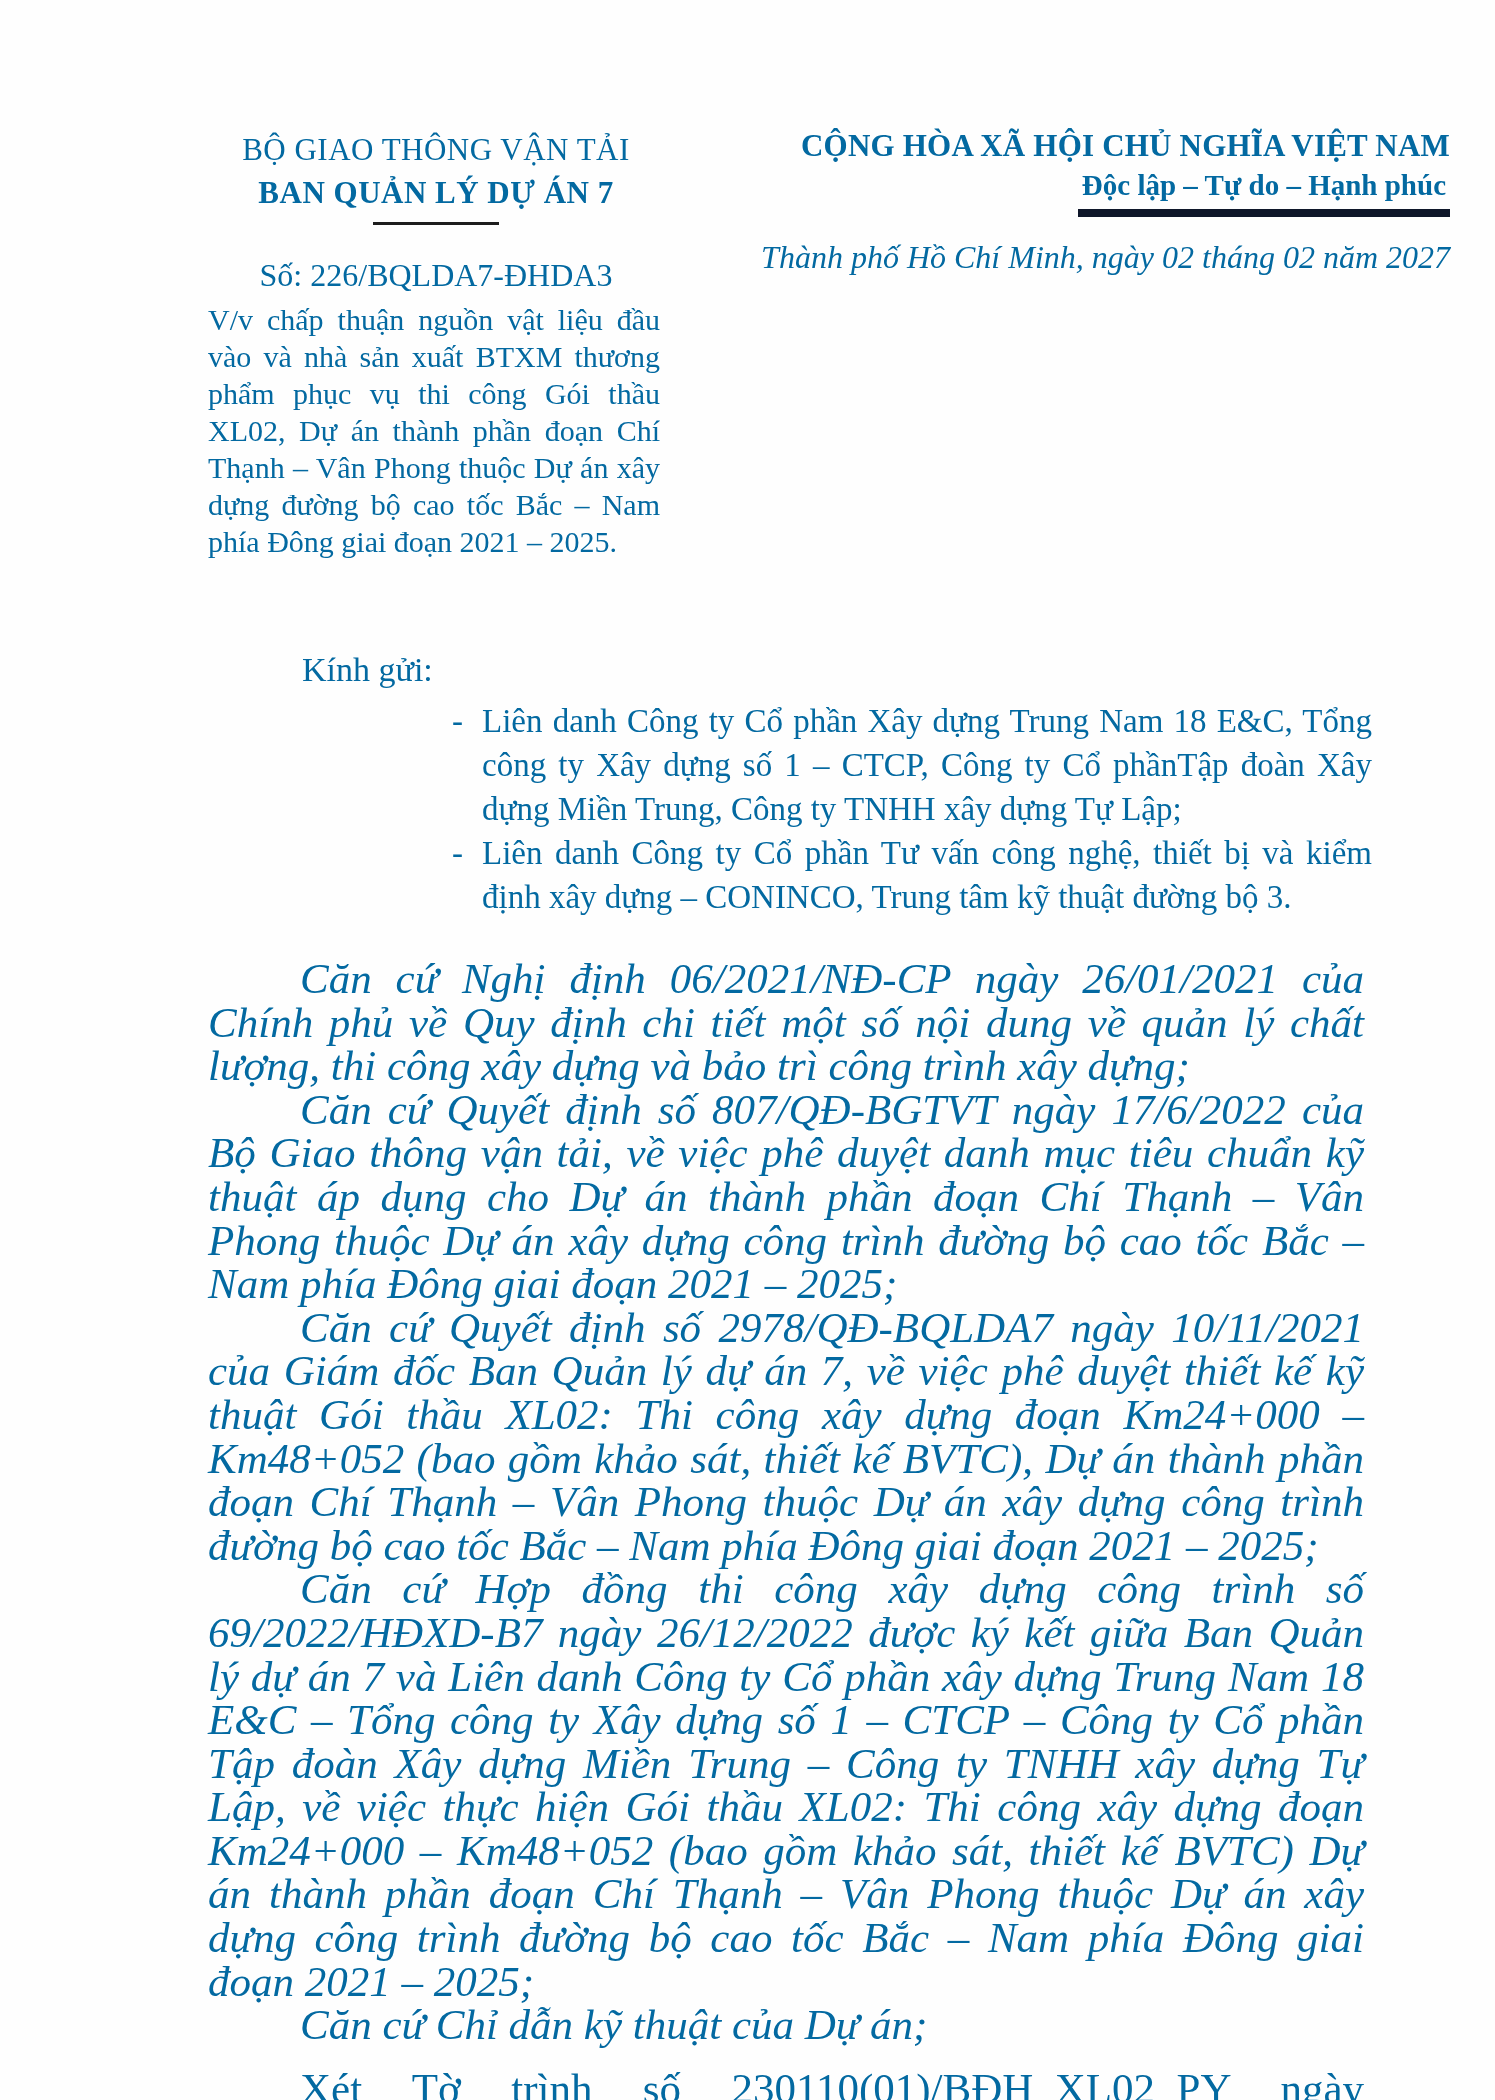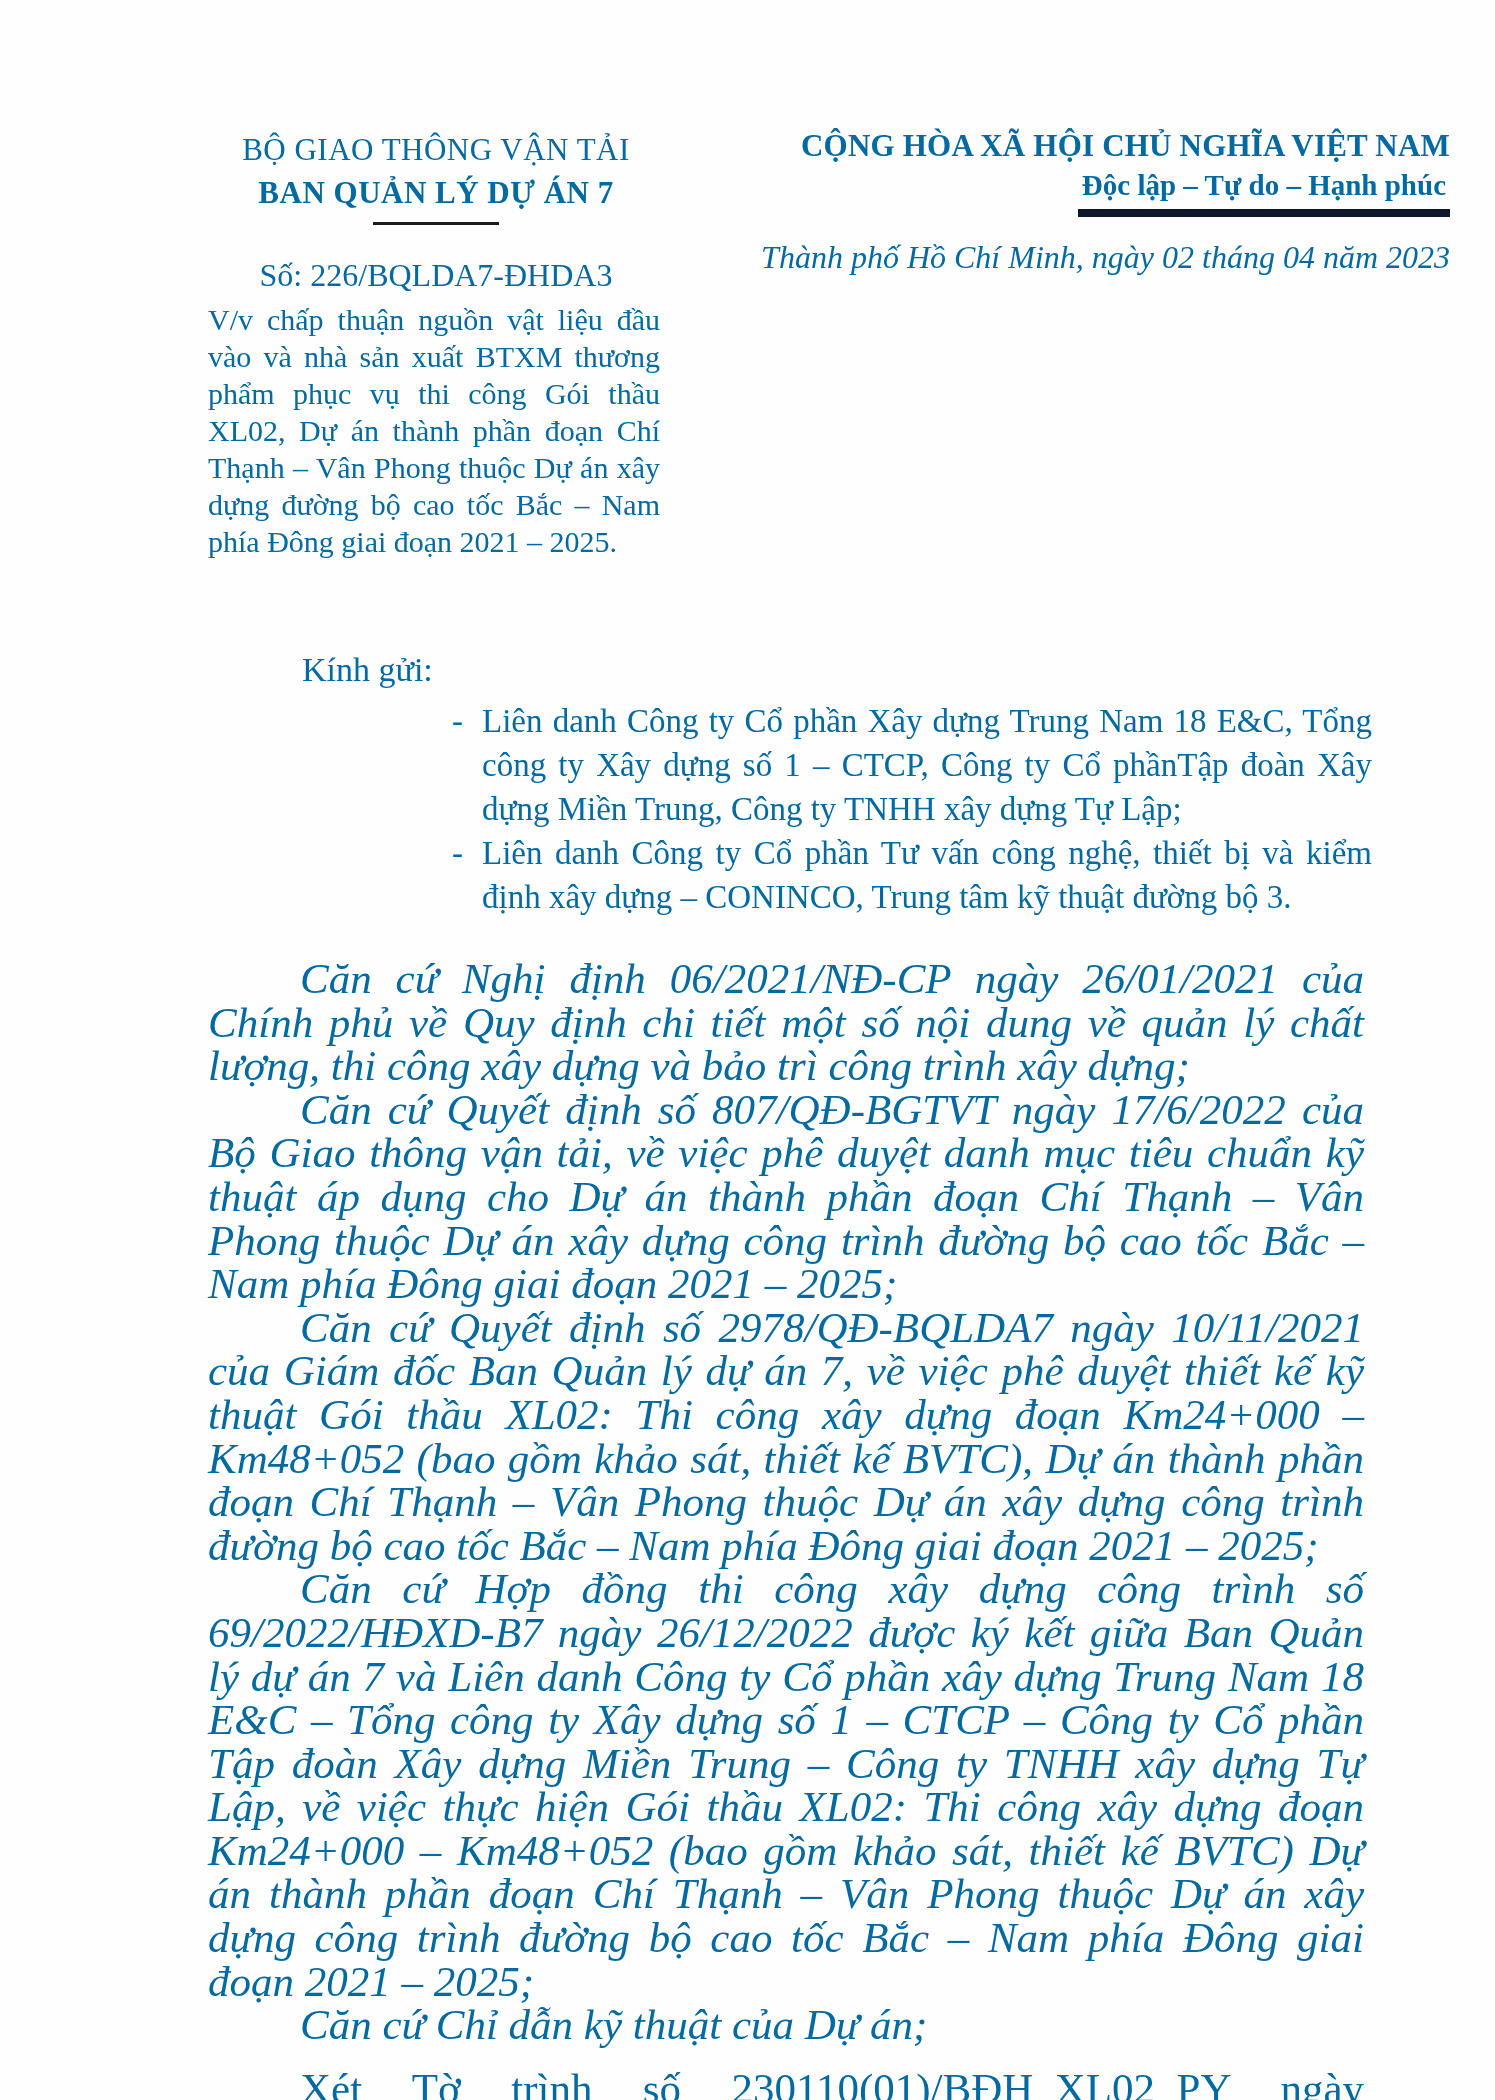--- a/index.html
+++ b/index.html
@@ -106,21 +106,21 @@
     <div class="dept-name">BAN QUẢN LÝ DỰ ÁN 7</div>
     <div class="dept-rule"></div>
     <div class="doc-number">Số: 226/BQLDA7-ĐHDA3</div>
   </div>
 
   <div class="header-right">
     <div class="national-title">CỘNG HÒA XÃ HỘI CHỦ NGHĨA VIỆT NAM</div>
     <div>
       <span class="motto">Độc lập – Tự do – Hạnh phúc</span>
     </div>
-    <div class="place-date">Thành phố Hồ Chí Minh, ngày 02 tháng 04 năm 2023</div>
+    <div class="place-date">Thành phố Hồ Chí Minh, ngày 02 tháng 02 năm 2027</div>
   </div>
 
   <div class="subject">V/v chấp thuận nguồn vật liệu đầu vào và nhà sản xuất BTXM thương phẩm phục vụ thi công Gói thầu XL02, Dự án thành phần đoạn Chí Thạnh – Vân Phong thuộc Dự án xây dựng đường bộ cao tốc Bắc – Nam phía Đông giai đoạn 2021 – 2025.</div>
 
   <div class="salutation">Kính gửi:</div>
 
   <div class="recipients">
     <div class="recipient">
       <span class="marker">-</span>
       <span>Liên danh Công ty Cổ phần Xây dựng Trung Nam 18 E&amp;C, Tổng công ty Xây dựng số 1 – CTCP, Công ty Cổ phầnTập đoàn Xây dựng Miền Trung, Công ty TNHH xây dựng Tự Lập;</span>

